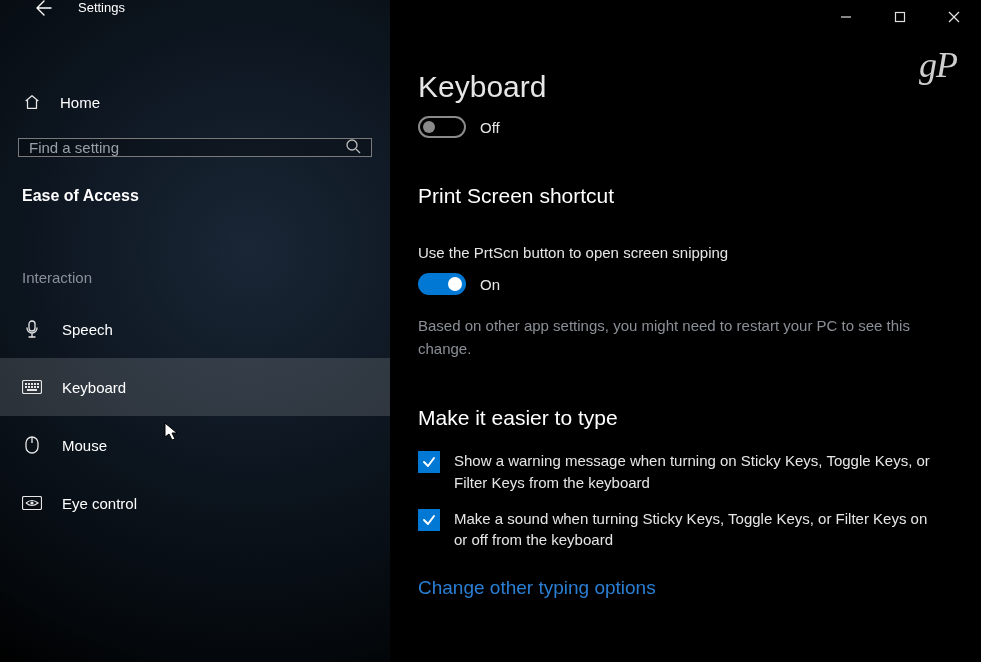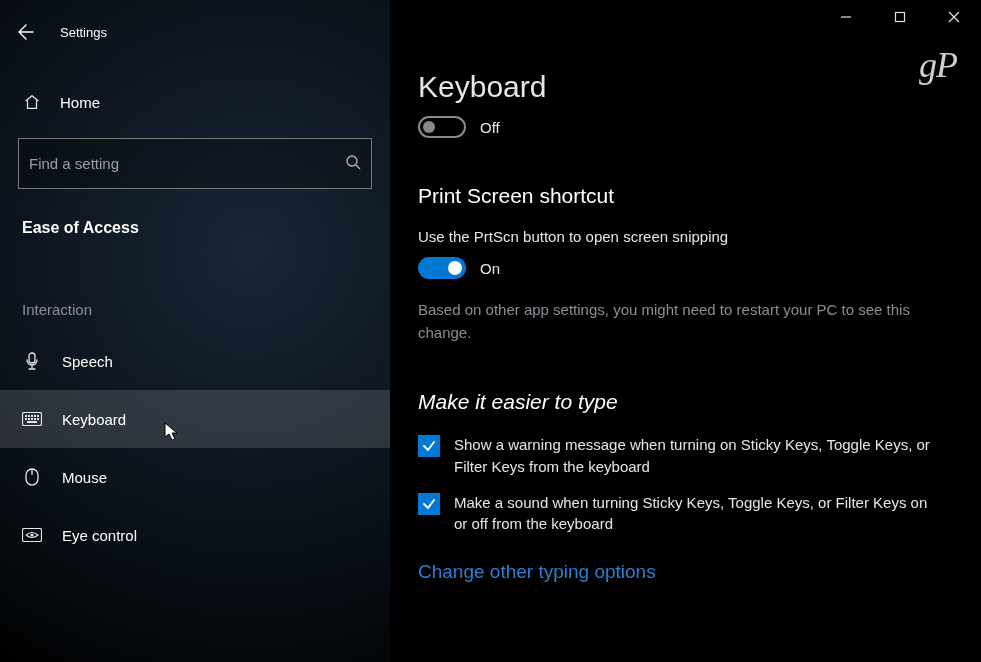--- a/index.html
+++ b/index.html
@@ -15,41 +15,41 @@
     width: 390px;
     height: 662px;
     background: radial-gradient(ellipse 480px 480px at 250px 250px, #1a2636 0%, #0d1620 45%, #04080c 85%, #000 100%);
     display: flex;
     flex-direction: column;
     position: relative;
   }
   .titlebar-left {
     height: 40px;
     display: flex;
-    align-items: flex-end;
-    padding-left: 18px;
+    align-items: flex-start;
+    padding-left: 36px;
     gap: 26px;
   }
   .back-arrow svg { display:block; }
   .app-title { font-size: 13px; color: #fff; }
   .home-row {
     display: flex;
     align-items: center;
     gap: 18px;
     padding: 0 22px;
     margin-top: 40px;
     height: 44px;
   }
   .home-row .icon { width: 20px; display:flex; align-items:center; justify-content:center; }
   .home-label { font-size: 15px; }
   .search-wrap { padding: 0 18px; margin-top: 14px; }
   .search-box {
     border: 1px solid #7a7a7a;
     background: rgba(0,0,0,0.25);
-    height: 51px;
+    height: 19px;
     display: flex;
     align-items: center;
     padding: 0 10px;
     gap: 8px;
   }
   .search-input {
     flex: 1;
     background: transparent;
     border: none;
     color: #ccc;
@@ -163,23 +163,23 @@
     right: 4px; top: 4px;
   }
   .toggle-label { font-size: 15px; }
   .section-title {
     font-size: 21px;
     font-weight: 400;
     color: #fff;
   }
   .st-print { margin-top: 46px; }
   .desc { font-size: 15px; color: #e6e6e6; }
-  .d1 { margin-top: 20px; }
+  .d1 { margin-top: 36px; }
   .hint { color: #8a8f96; font-size: 15px; margin-top: 20px; line-height: 1.5; padding-right: 20px;}
-  .st-type { margin-top: 46px; font-style: italic; }
+  .st-type { margin-top: 46px; }
   .check-row {
     display: flex;
     gap: 14px;
     margin-top: 20px;
   }
   .check-row + .check-row { margin-top: 14px; }
   .checkbox {
     width: 22px; height: 22px;
     background: #0078d4;
     display: flex; align-items:center; justify-content:center;

